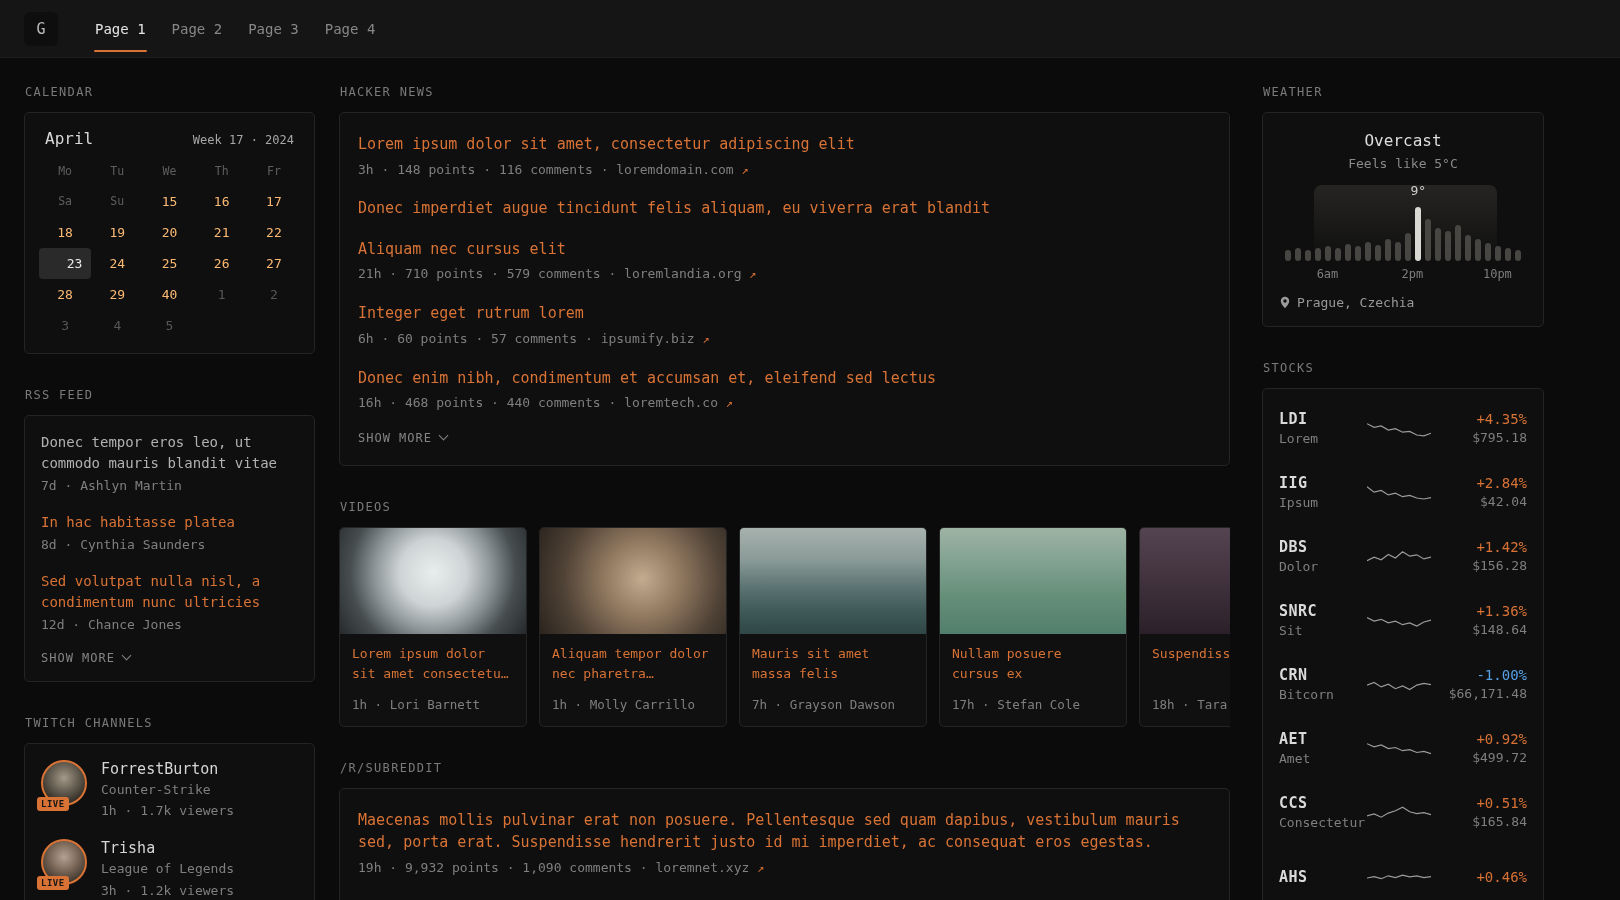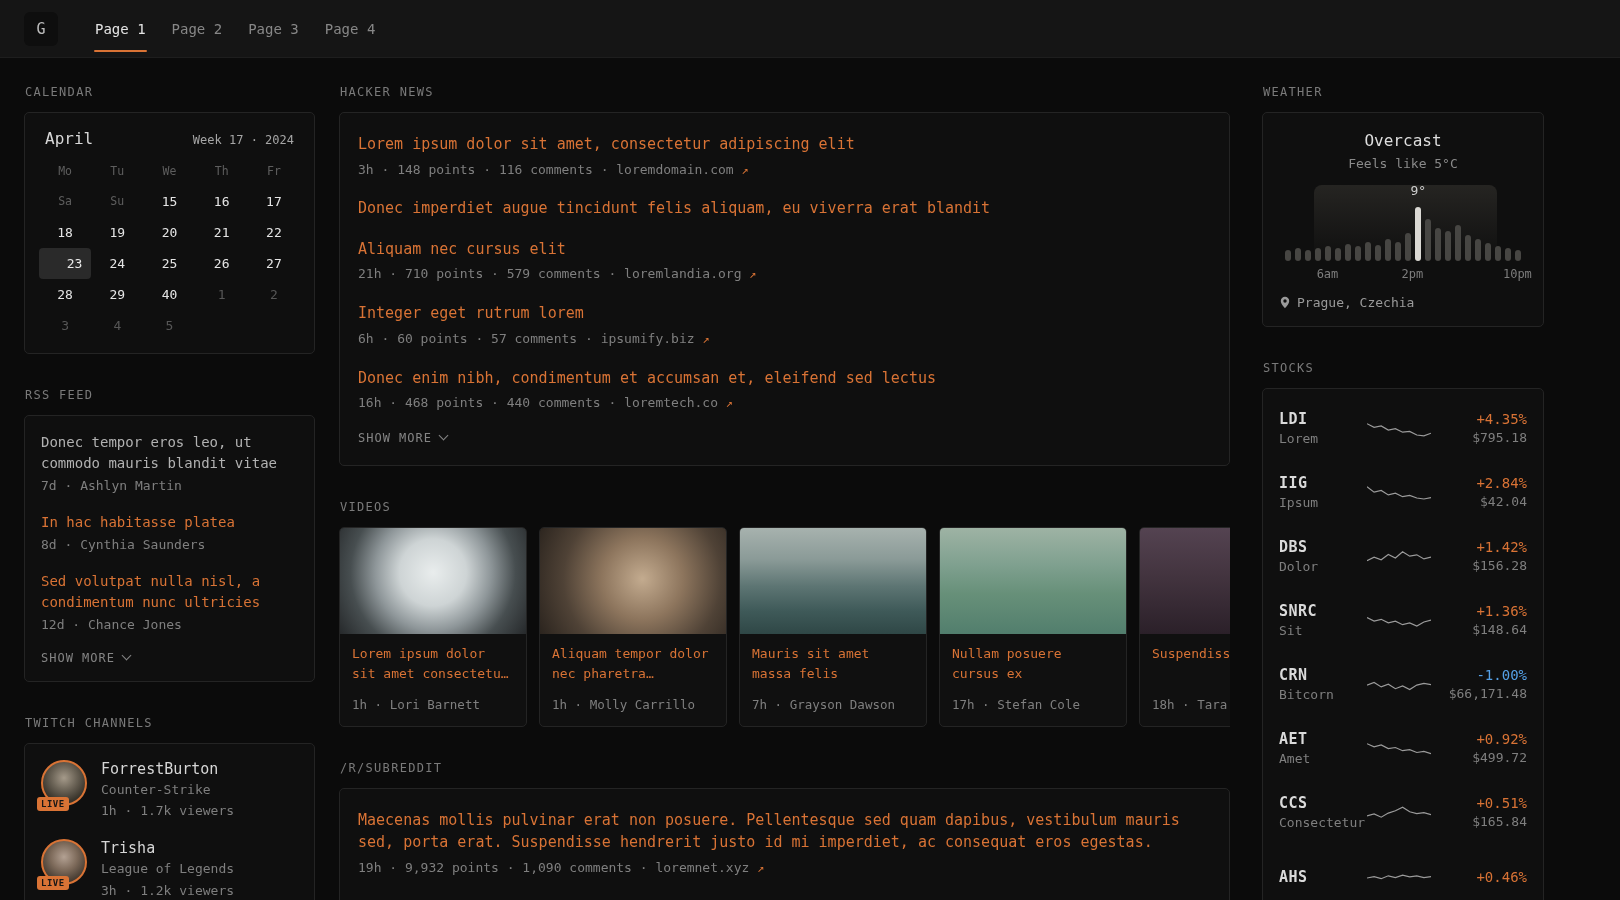--- a/index.html
+++ b/index.html
@@ -28,21 +28,21 @@
   .sec{font-size:12px;font-weight:normal;letter-spacing:1.3px;color:#7a7a7a;margin:0 1px 13px;}
   .card{background:var(--card);border:1px solid var(--border);border-radius:5px;}
 
   
   .cal-card{padding:14px 14px 12px;}
   .cal-head{display:flex;justify-content:space-between;align-items:baseline;padding:2px 6px 8px;}
   .cal-month{font-size:16px;color:#d8d8d8;}
   .cal-week{font-size:12px;color:#a6a6a6;}
   .cal-grid{display:grid;grid-template-columns:repeat(5,1fr);text-align:center;}
   .cal-dayname{font-size:11.5px;color:#5e5e5e;height:30px;line-height:30px;}
-  .cal-date{font-size:13px;color:#e5e5e5;height:31px;line-height:31px;border-radius:4px;}
+  .cal-date{font-size:13px;color:#fdba74;height:31px;line-height:31px;border-radius:4px;}
   .cal-date.outside{color:#565656;}
   .cal-date.selected{background:#2a2a2a;color:#e8e8e8;padding-left:19px;}
 
   
   .meta{font-size:13px;color:#7f7f7f;line-height:1.45;}
   .show-more{display:flex;align-items:center;gap:8px;color:#858585;font-size:12px;letter-spacing:1px;margin-top:16px;cursor:pointer;}
   .chev{width:7px;height:7px;border-right:1.5px solid #858585;border-bottom:1.5px solid #858585;transform:rotate(45deg);margin-top:-4px;}
 
   
   .rss-card{padding:16px;}
@@ -351,21 +351,21 @@
               <div class="wx-bar" style="height: 26px;"></div>
               <div class="wx-bar" style="height: 22px;"></div>
               <div class="wx-bar" style="height: 18px;"></div>
               <div class="wx-bar" style="height: 15px;"></div>
               <div class="wx-bar" style="height: 13px;"></div>
               <div class="wx-bar" style="height: 11px;"></div>
             </div>
           <div class="wx-times" id="wx-times">
               <span class="wx-time" style="left: 18%;">6am</span>
               <span class="wx-time" style="left: 54%;">2pm</span>
-              <span class="wx-time" style="left: 90%; margin-left: 20px;">10pm</span>
+              <span class="wx-time" style="left: 90%;">10pm</span>
             </div>
         </div>
         <div class="wx-loc">
           <svg width="12" height="13" viewBox="0 0 12 13">
               <path d="M6 0.8a4.2 4.2 0 0 1 4.2 4.2c0 3.1-4.2 7.2-4.2 7.2S1.8 8.1 1.8 5A4.2 4.2 0 0 1 6 0.8z" fill="#9a9a9a"></path>
               <circle cx="6" cy="5" r="1.7" fill="#0f0f0f"></circle>
             </svg>
           <span>Prague, Czechia</span>
         </div>
       </div>

